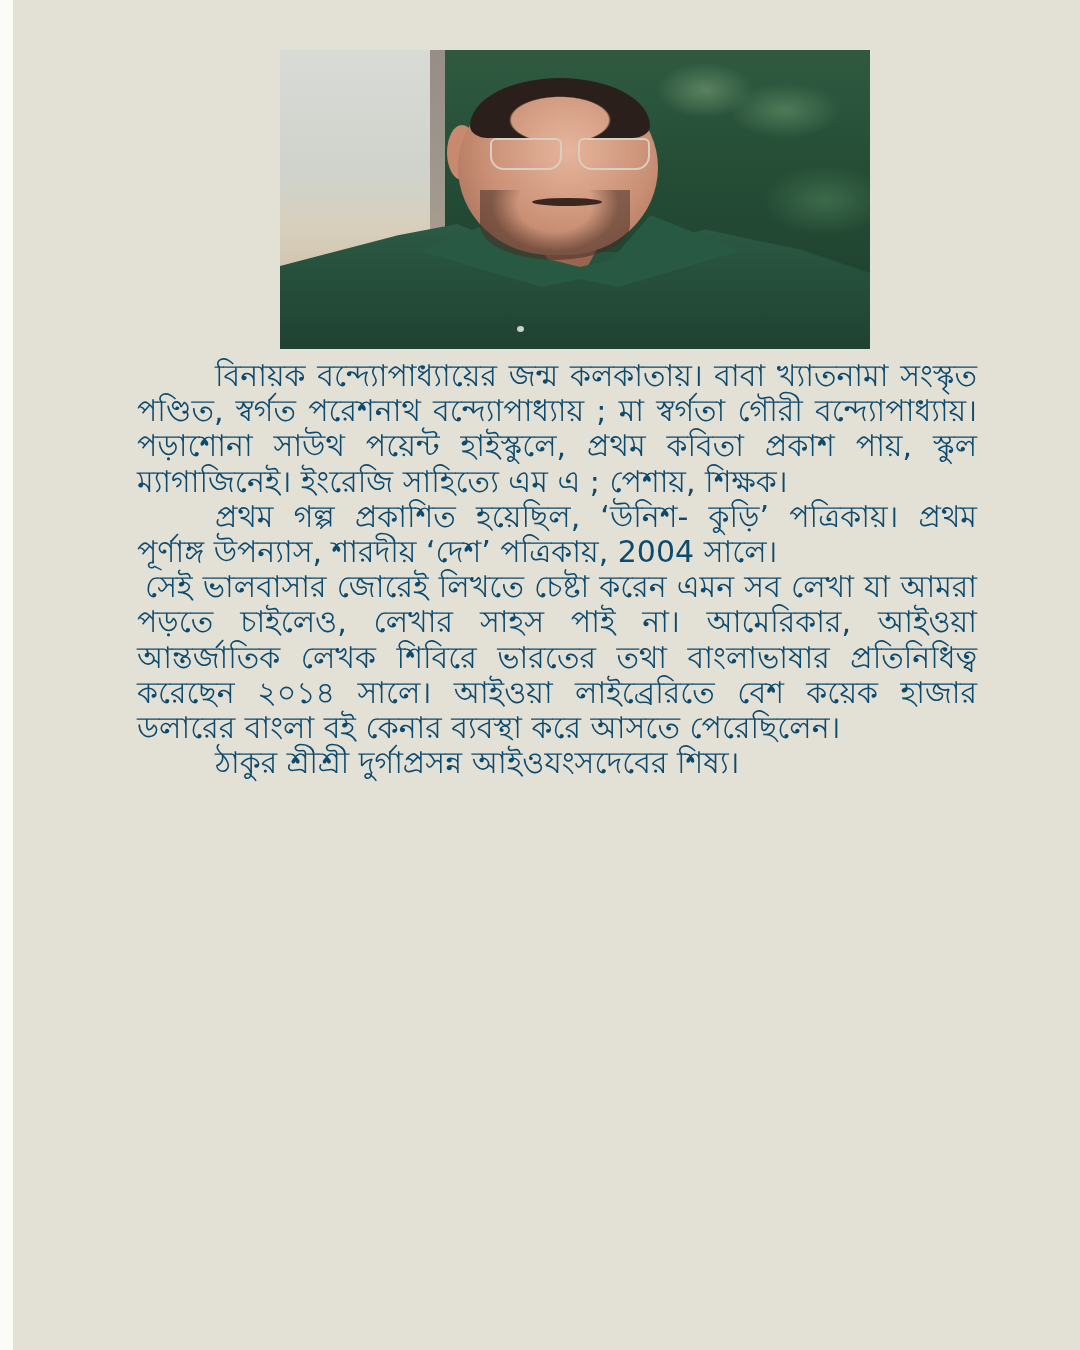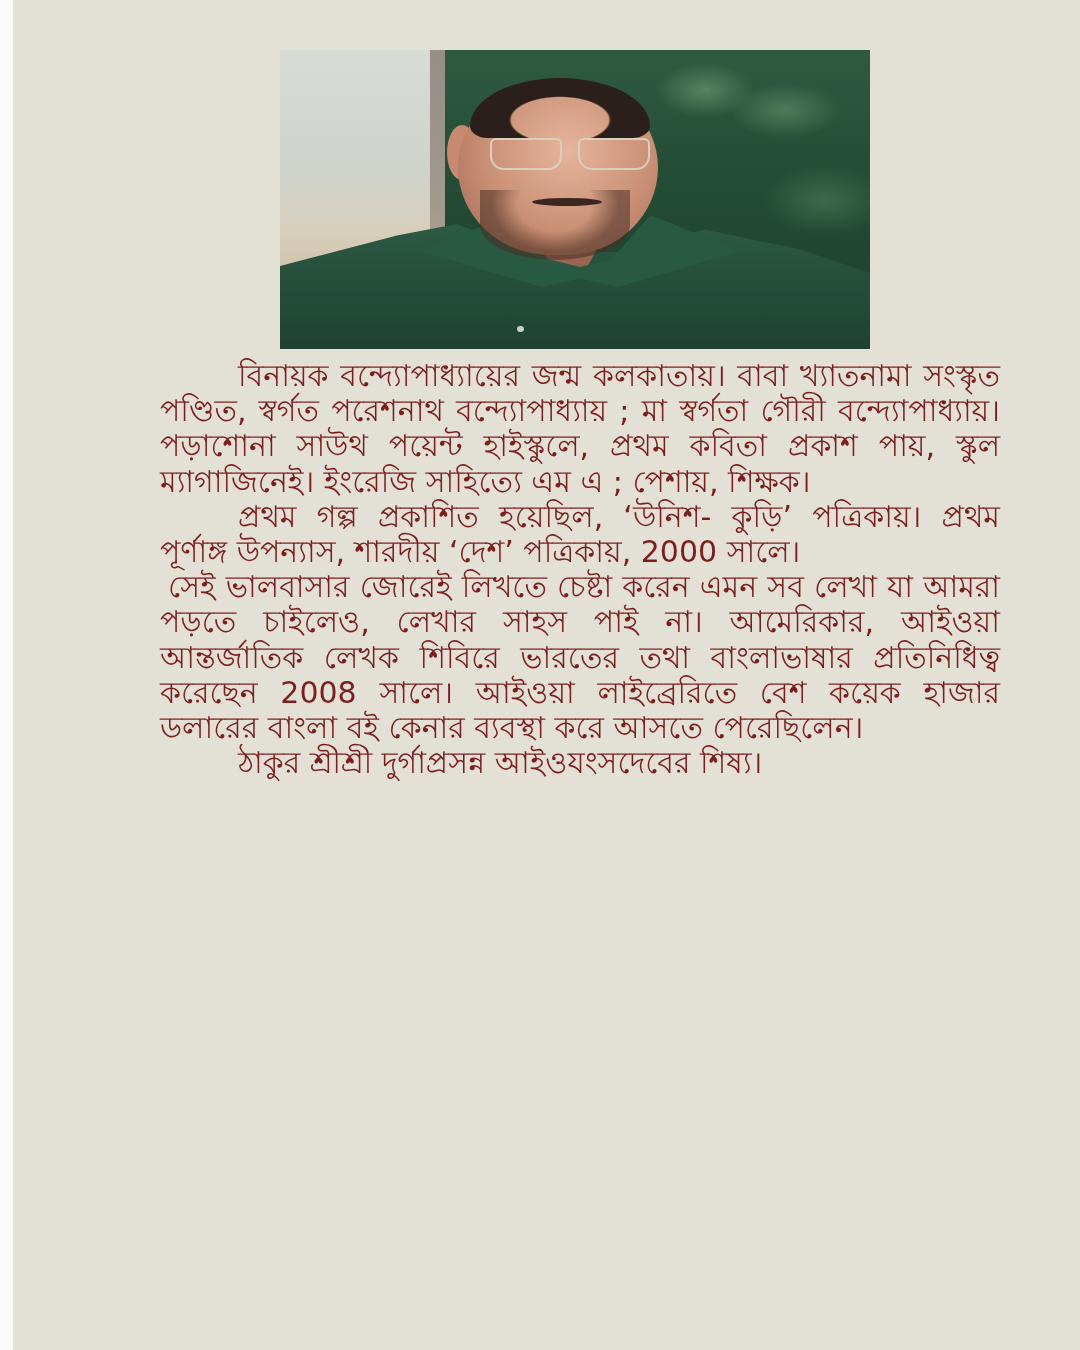--- a/index.html
+++ b/index.html
@@ -129,27 +129,27 @@
       position: absolute;
       left: 237px; top: 276px;
       width: 7px; height: 6px;
       border-radius: 50%;
       background: #c9d3cc;
     }
 
     
     .bio {
       position: absolute;
-      left: 147px;
+      left: 124px;
       top: 358px;
       width: 840px;
       font-family: "DejaVu Sans", sans-serif;
       font-size: 30px;
       line-height: 35.2px;
-      color: #7f1d1d;
+      color: #0c4a6e;
       text-align: justify;
     }
     .bio p {
       margin: 0;
       text-indent: 78px;
     }
     .bio p.no-indent {
       text-indent: 8px;
     }
   </style>
@@ -174,18 +174,18 @@
     <div class="mustache"></div>
     <div class="glasses">
         <span></span>
         <span></span>
       </div>
     <div class="button"></div>
   </div>
 
   <div class="bio">
     <p>বিনায়ক বন্দ্যোপাধ্যায়ের জন্ম কলকাতায়। বাবা খ্যাতনামা সংস্কৃত পণ্ডিত, স্বর্গত পরেশনাথ বন্দ্যোপাধ্যায় ; মা স্বর্গতা গৌরী বন্দ্যোপাধ্যায়। পড়াশোনা সাউথ পয়েন্ট হাইস্কুলে, প্রথম কবিতা প্রকাশ পায়, স্কুল ম্যাগাজিনেই। ইংরেজি সাহিত্যে এম এ ; পেশায়, শিক্ষক।</p>
-    <p>প্রথম গল্প প্রকাশিত হয়েছিল, ‘উনিশ- কুড়ি’ পত্রিকায়। প্রথম পূর্ণাঙ্গ উপন্যাস, শারদীয় ‘দেশ’ পত্রিকায়, 2000 সালে।</p>
-    <p class="no-indent">সেই ভালবাসার জোরেই লিখতে চেষ্টা করেন এমন সব লেখা যা আমরা পড়তে চাইলেও, লেখার সাহস পাই না। আমেরিকার, আইওয়া আন্তর্জাতিক লেখক শিবিরে ভারতের তথা বাংলাভাষার প্রতিনিধিত্ব করেছেন 2008 সালে। আইওয়া লাইব্রেরিতে বেশ কয়েক হাজার ডলারের বাংলা বই কেনার ব্যবস্থা করে আসতে পেরেছিলেন।</p>
+    <p>প্রথম গল্প প্রকাশিত হয়েছিল, ‘উনিশ- কুড়ি’ পত্রিকায়। প্রথম পূর্ণাঙ্গ উপন্যাস, শারদীয় ‘দেশ’ পত্রিকায়, 2004 সালে।</p>
+    <p class="no-indent">সেই ভালবাসার জোরেই লিখতে চেষ্টা করেন এমন সব লেখা যা আমরা পড়তে চাইলেও, লেখার সাহস পাই না। আমেরিকার, আইওয়া আন্তর্জাতিক লেখক শিবিরে ভারতের তথা বাংলাভাষার প্রতিনিধিত্ব করেছেন ২০১৪ সালে। আইওয়া লাইব্রেরিতে বেশ কয়েক হাজার ডলারের বাংলা বই কেনার ব্যবস্থা করে আসতে পেরেছিলেন।</p>
     <p>ঠাকুর শ্রীশ্রী দুর্গাপ্রসন্ন আইওযংসদেবের শিষ্য।</p>
   </div>
 
 </div>
 
 </body></html>

